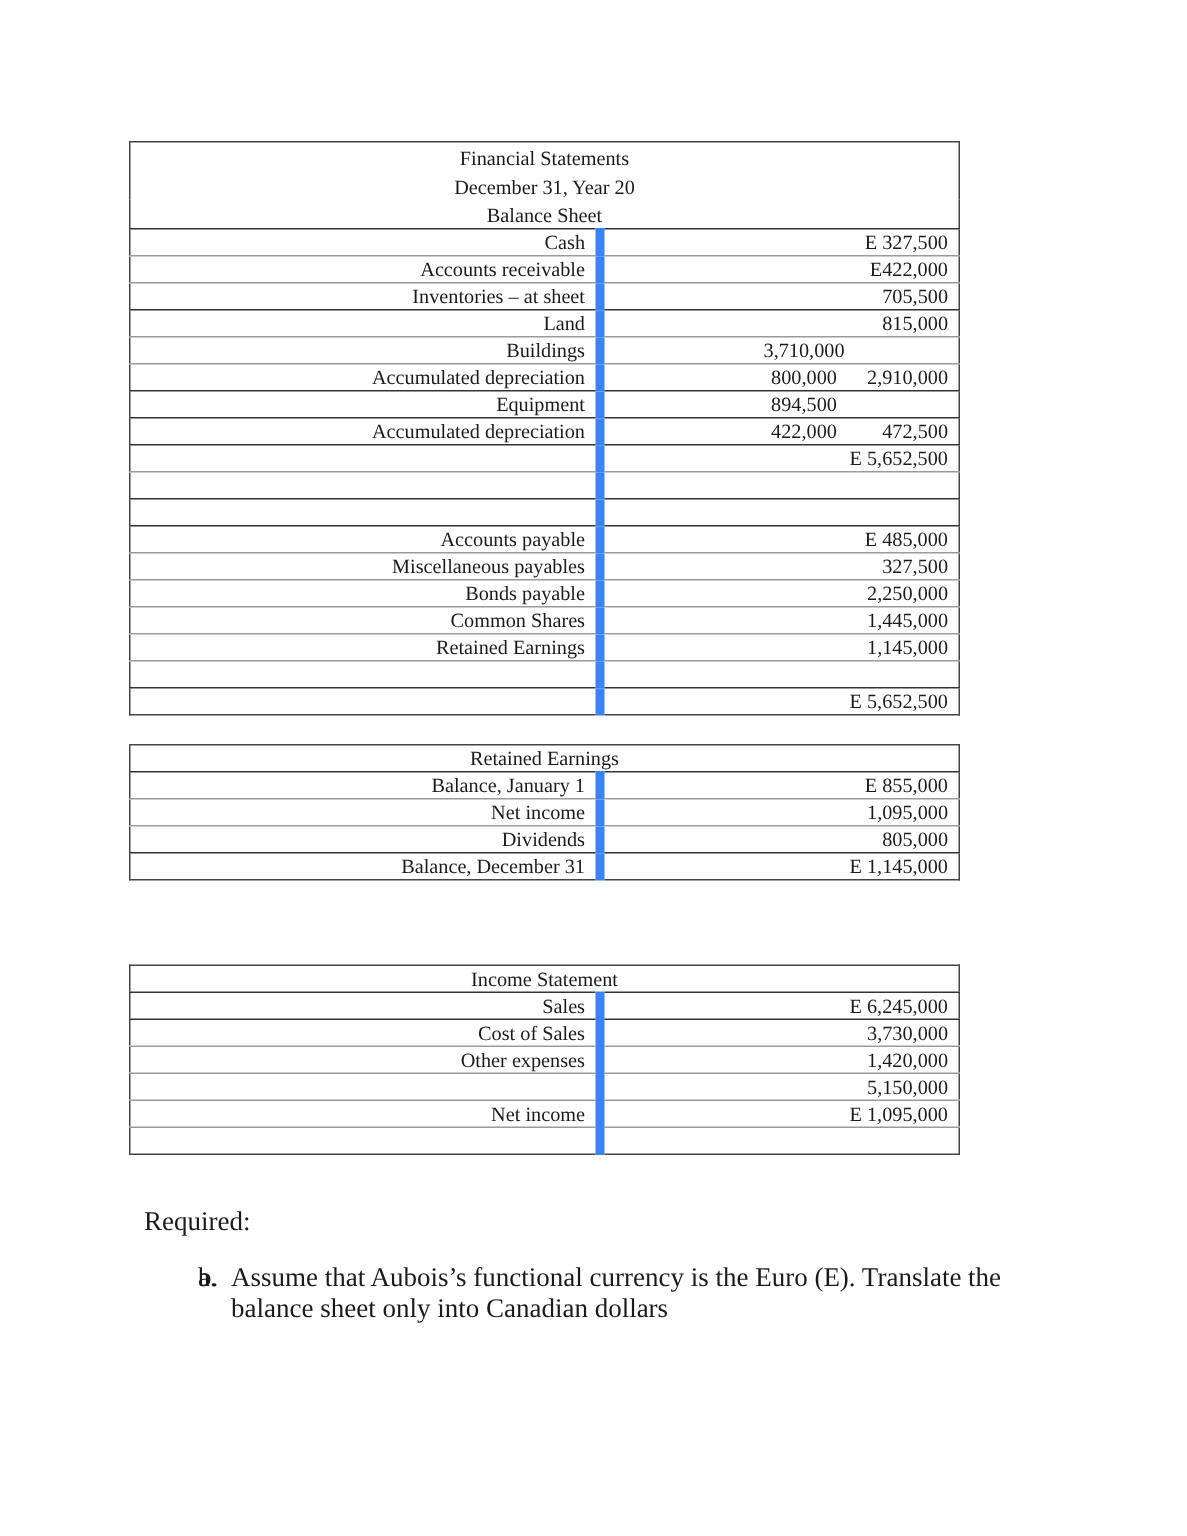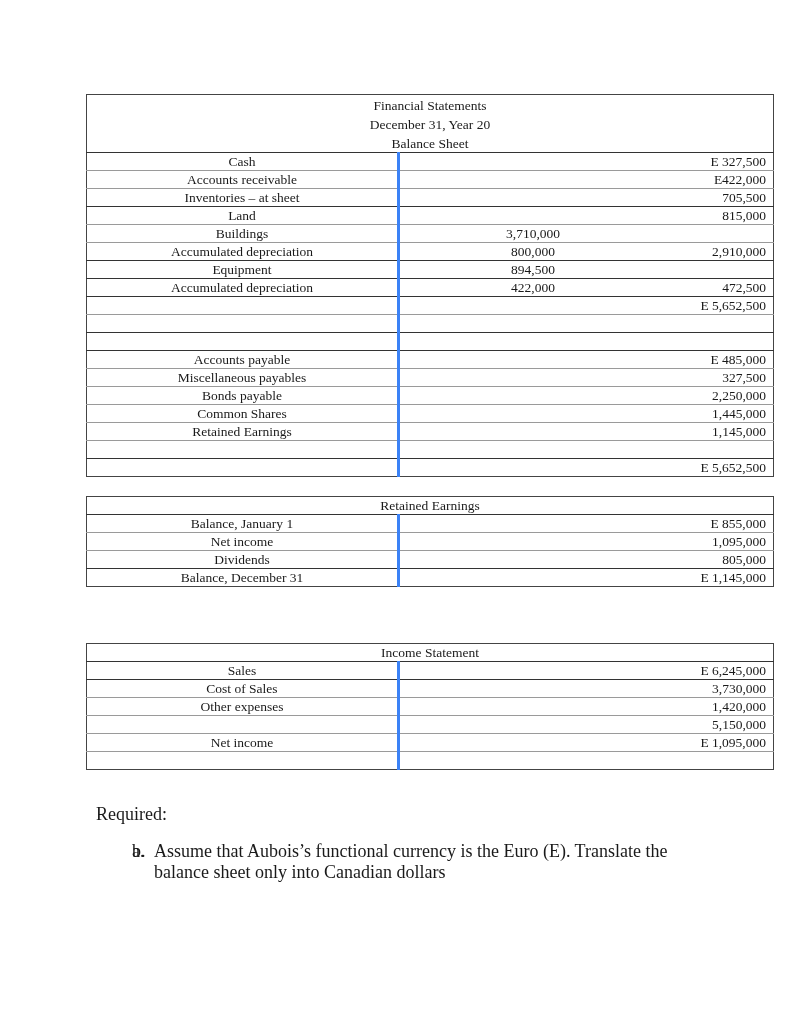--- a/index.html
+++ b/index.html
@@ -12,36 +12,36 @@
       height: 1024px;
       position: relative;
       font-family: "Liberation Serif", "DejaVu Serif", serif;
       color: #1a1a1a;
       font-size: 13.5px;
       overflow: hidden;
     }
     .stmt {
       position: absolute;
       left: 86px;
-      width: 688px;
+      width: 554px;
       border-collapse: collapse;
       border: 1px solid #444;
     }
     .stmt td {
       padding: 0 7px;
       height: 17px;
       line-height: 17px;
       vertical-align: bottom;
       border-top: 1px solid #9a9a9a;
       white-space: nowrap;
     }
     .stmt td.lbl {
       width: 296px;
-      border-right: 3px solid #3b82f6;
-      text-align: center;
+      border-right: 6px solid #3b82f6;
+      text-align: right;
     }
     .stmt td.val {
       text-align: right;
       position: relative;
     }
     .stmt td.val .mid {
       position: absolute;
       left: 85px;
       width: 96px;
       text-align: center;

